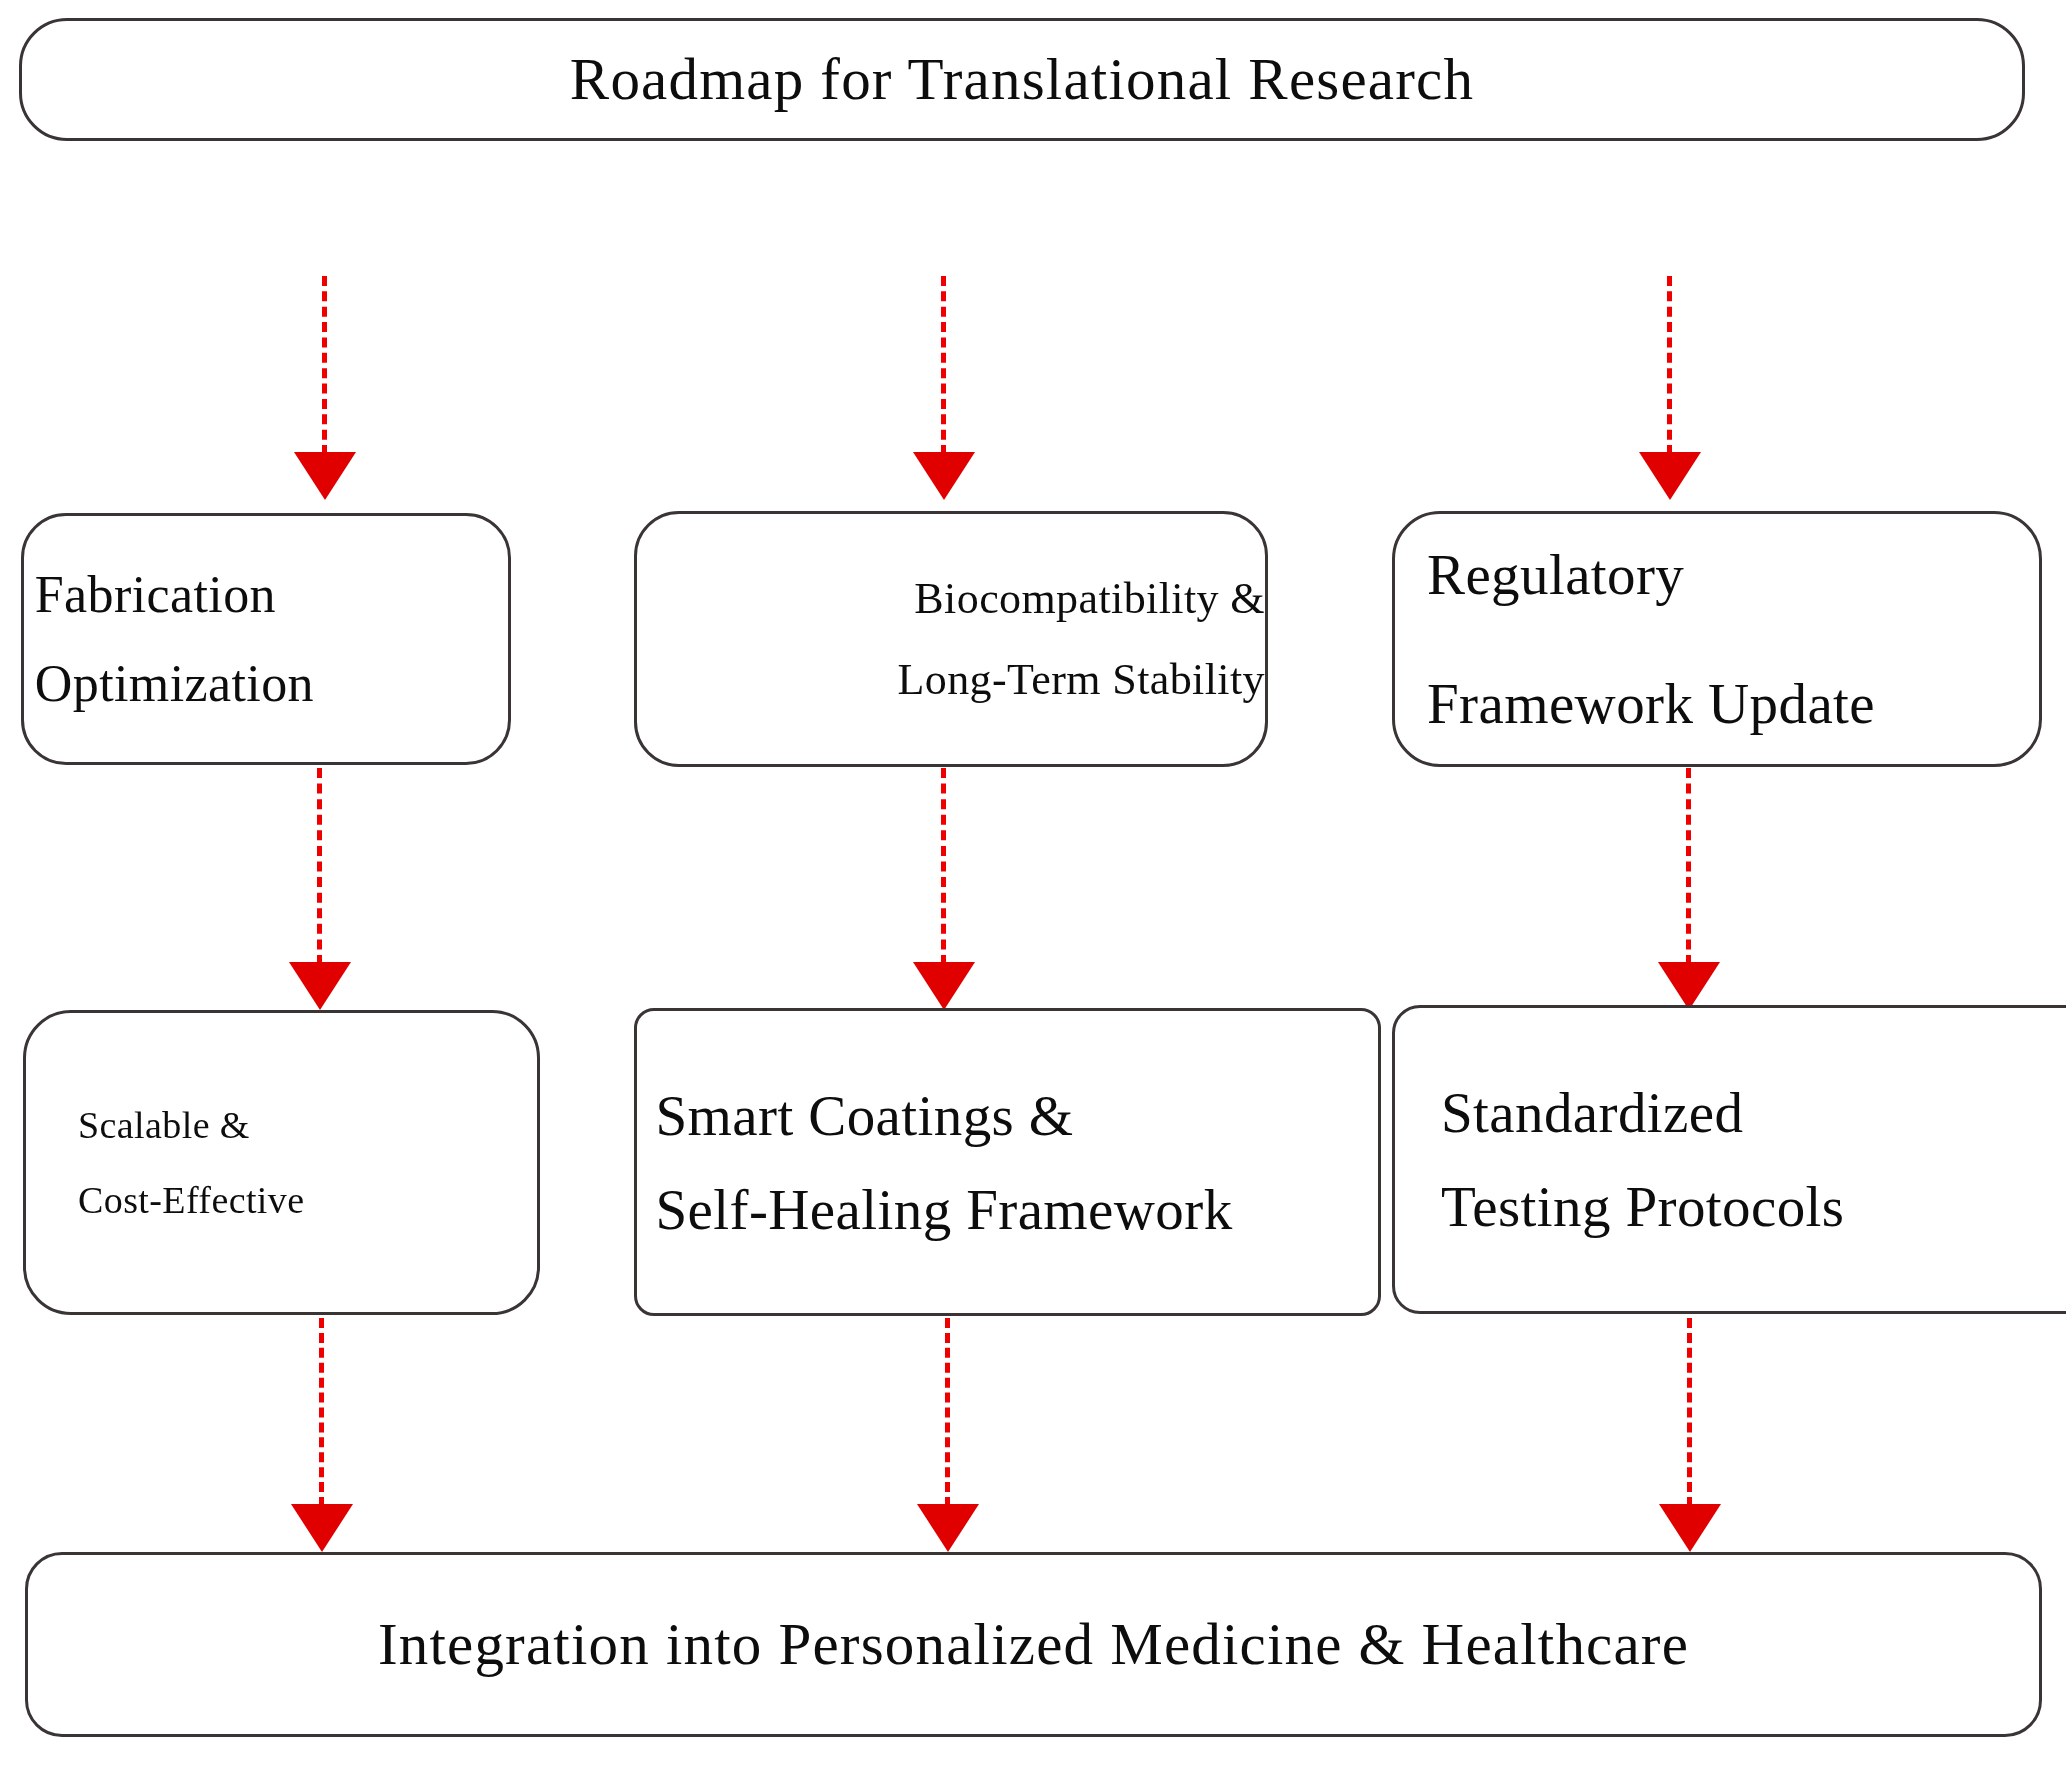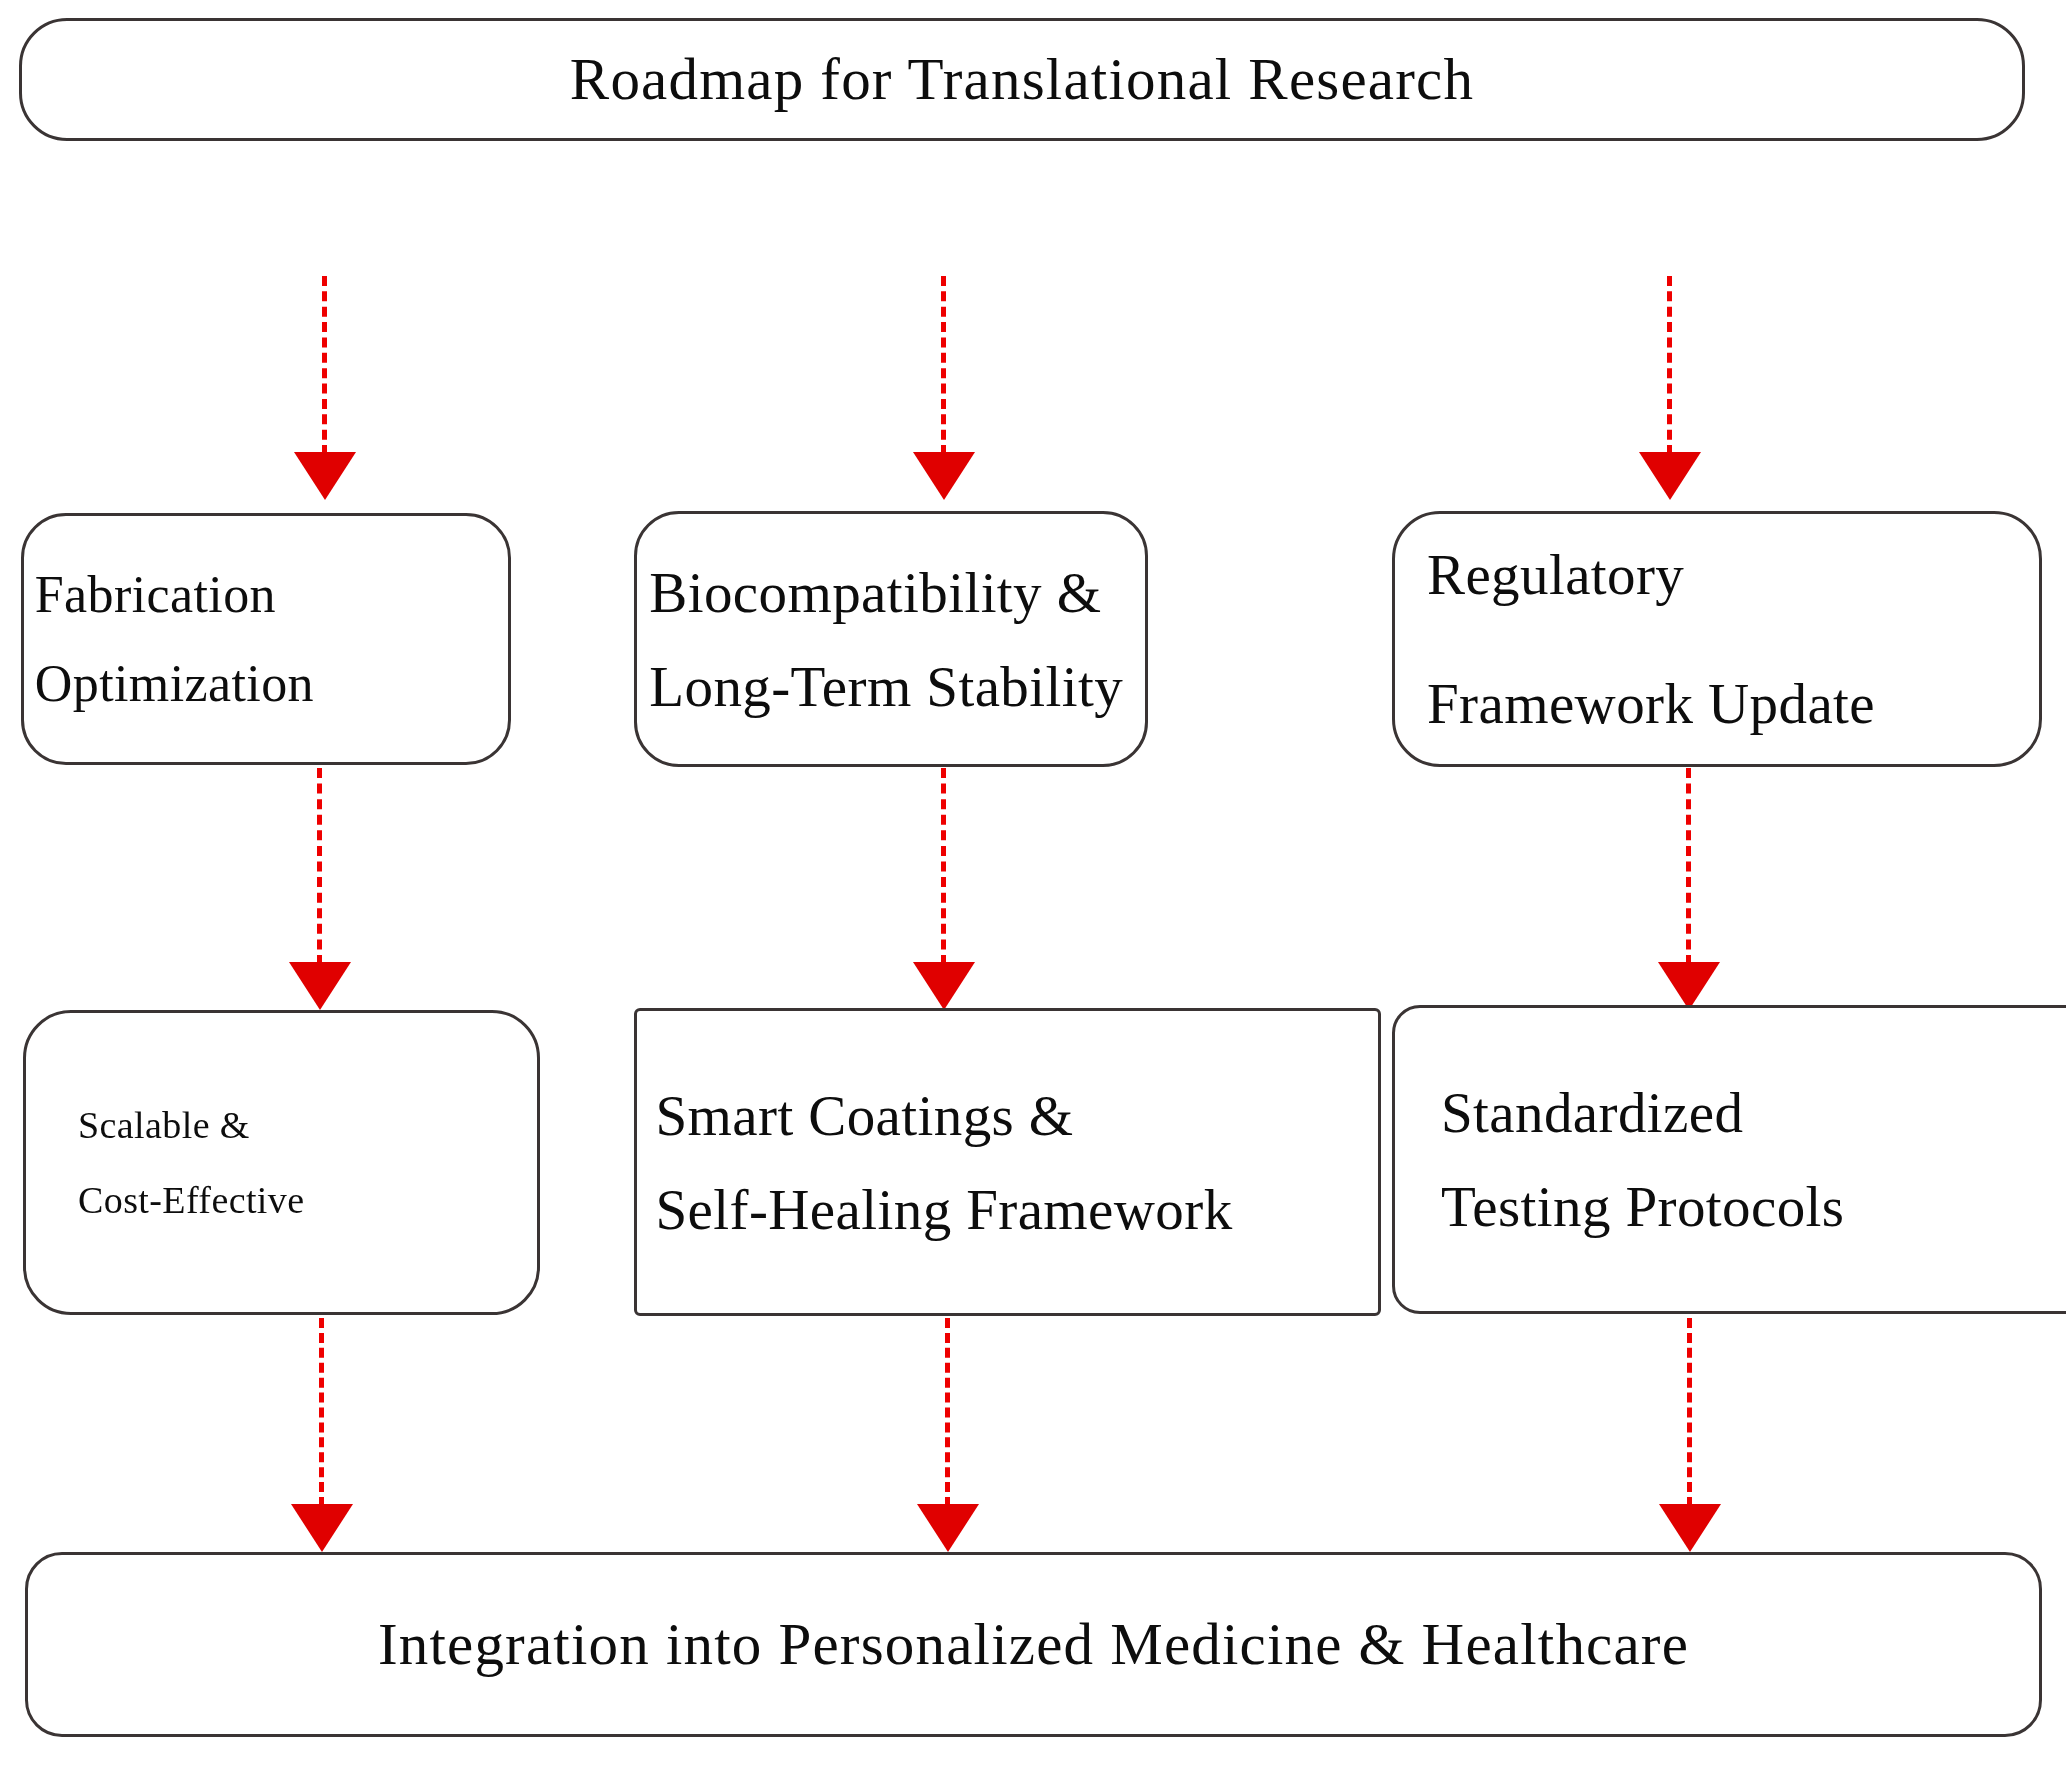--- a/index.html
+++ b/index.html
@@ -46,24 +46,24 @@
   #node-fabrication {
     left: 21px; top: 513px;
     width: 490px; height: 252px;
     border-radius: 45px;
     font-size: 52px;
     align-items: flex-start;
     padding-left: 10.8px;
   }
   #node-biocompat {
     left: 634px; top: 511px;
-    width: 514px; height: 256px;
+    width: 634px; height: 256px;
     border-radius: 45px;
-    font-size: 57px;
-    align-items: flex-start;
+    font-size: 44px;
+    align-items: flex-end;
     padding-left: 12.3px;
   }
   #node-regulatory {
     left: 1392px; top: 511px;
     width: 650px; height: 256px;
     border-radius: 48px;
     font-size: 57px;
     align-items: flex-start;
     padding-left: 32px;
     gap: 35px;
@@ -73,21 +73,21 @@
     left: 23px; top: 1010px;
     width: 517px; height: 305px;
     border-radius: 48px;
     font-size: 38px;
     align-items: flex-start;
     padding-left: 52px;
   }
   #node-smartcoatings {
     left: 634px; top: 1008px;
     width: 747px; height: 308px;
-    border-radius: 6px;
+    border-radius: 20px;
     font-size: 57px;
     align-items: flex-start;
     padding-left: 18.5px;
   }
   #node-standardized {
     left: 1392px; top: 1005px;
     width: 711px; height: 309px;
     border-radius: 28px;
     font-size: 57px;
     align-items: flex-start;

